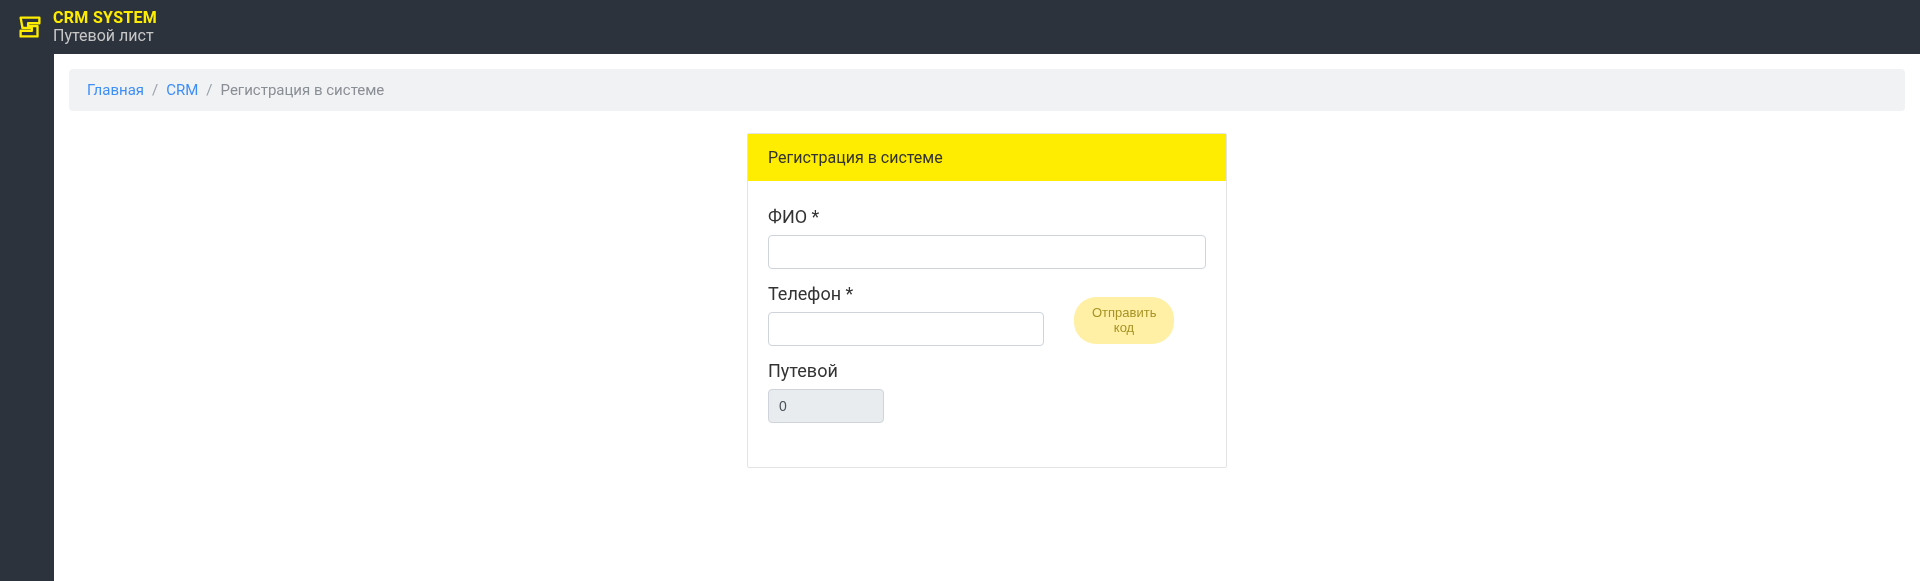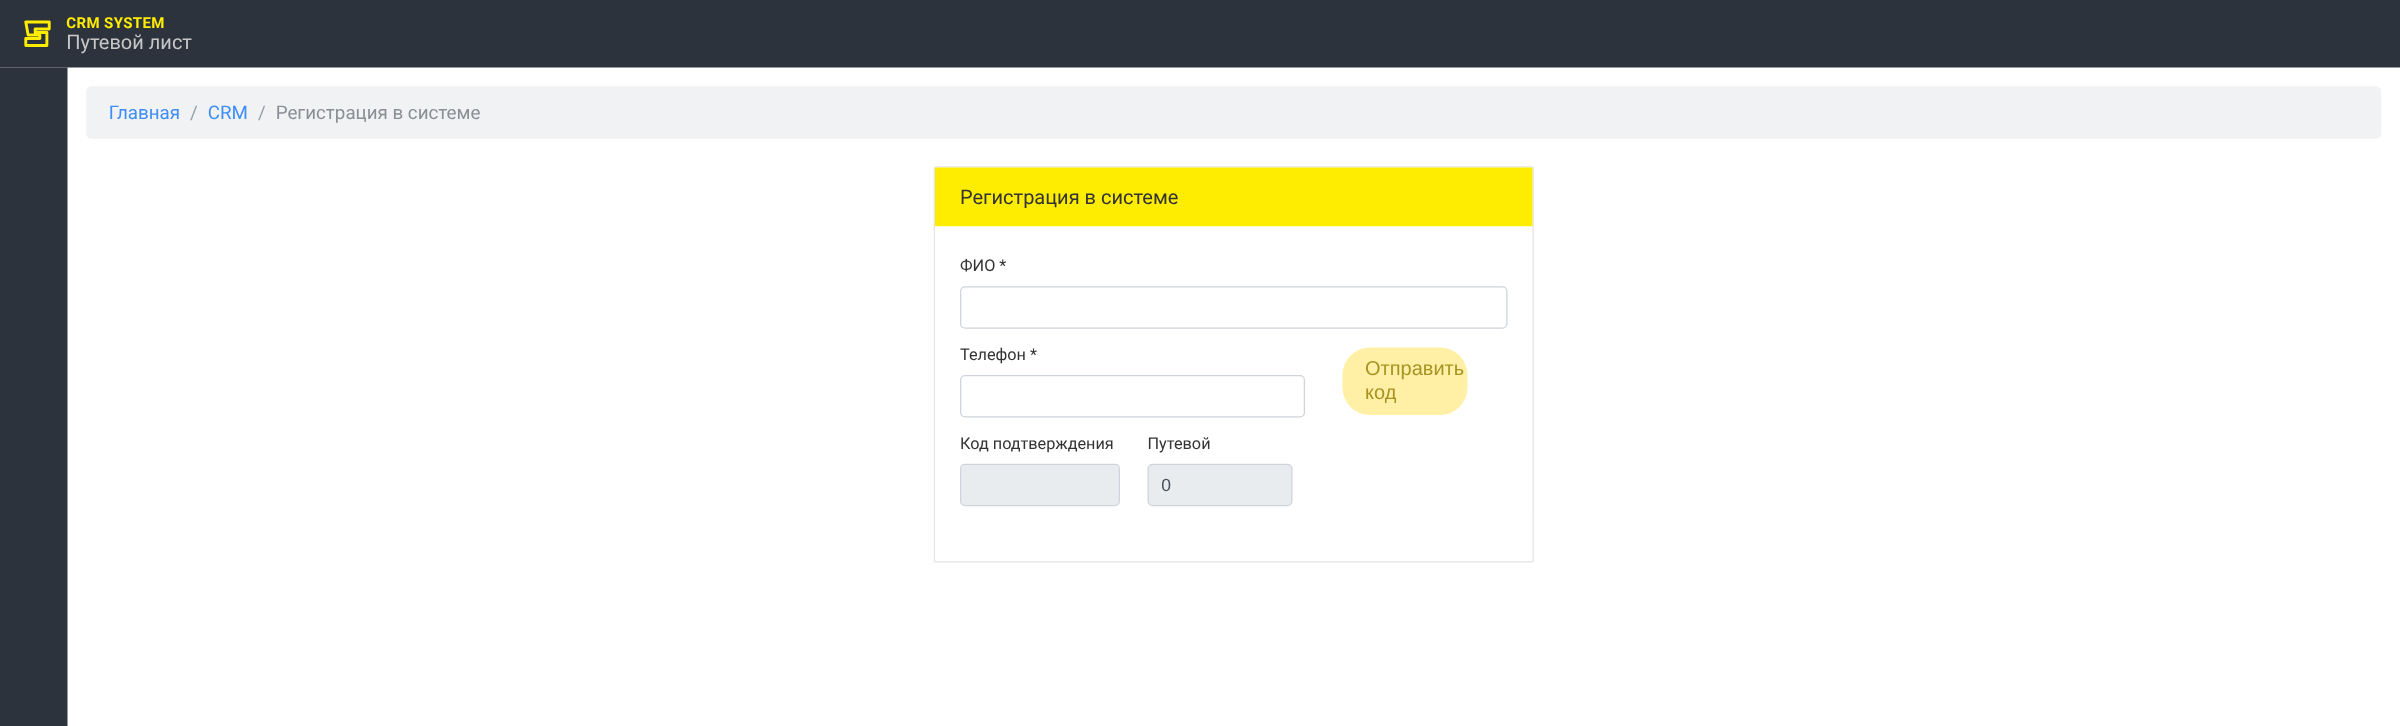--- a/index.html
+++ b/index.html
@@ -37,21 +37,21 @@
     
     .logo-text {
       display: flex;
       flex-direction: column;
       line-height: 1.1;
     }
     
     .logo-title {
       color: #ffed00;
       font-weight: 700;
-      font-size: 12px;
+      font-size: 16px;
       letter-spacing: 0.3px;
     }
     
     .logo-subtitle {
       color: #c7c7c7;
       font-size: 16px;
     }
     
     .main-area {
       display: flex;
@@ -138,21 +138,21 @@
     .col-code {
       flex: 0 0 128px;
     }
     
     .col-attempts {
       flex: 0 0 116px;
     }
     
     label {
       display: block;
-      font-size: 13px;
+      font-size: 18px;
       color: #333;
       margin-bottom: 8px;
     }
     
     input[type="text"] {
       width: 100%;
       height: 34px;
       border: 1px solid #ced4da;
       border-radius: 4px;
       padding: 6px 10px;
@@ -164,23 +164,23 @@
       background: #e9ecef;
       color: #495057;
     }
     
     .btn-send {
       background: #fff0a5;
       color: #a79323;
       border: none;
       border-radius: 22px;
       padding: 8px 18px;
-      font-size: 16px;
+      font-size: 13px;
       line-height: 1.2;
-      text-align: left;
+      text-align: center;
       cursor: pointer;
       width: 100px;
     }
   </style>
 </head>
 <body>
 
 <div class="topbar">
   <div class="logo-wrap">
     <svg class="logo-icon" viewBox="0 0 32 32">
@@ -220,24 +220,20 @@
           <div class="form-col-phone">
             <label>Телефон *</label>
             <input type="text" value="" style="">
           </div>
           <div class="form-col-send">
             <button class="btn-send">Отправить код</button>
           </div>
         </div>
 
         <div class="form-row two-col">
-          <div class="col-code">
-            <label>Код подтверждения</label>
-            <input type="text" readonly="" value="" style="">
-          </div>
           <div class="col-attempts">
             <label>Путевой</label>
             <input type="text" readonly="" value="0" style="">
           </div>
         </div>
 
       </div>
     </div>
 
   </div>

